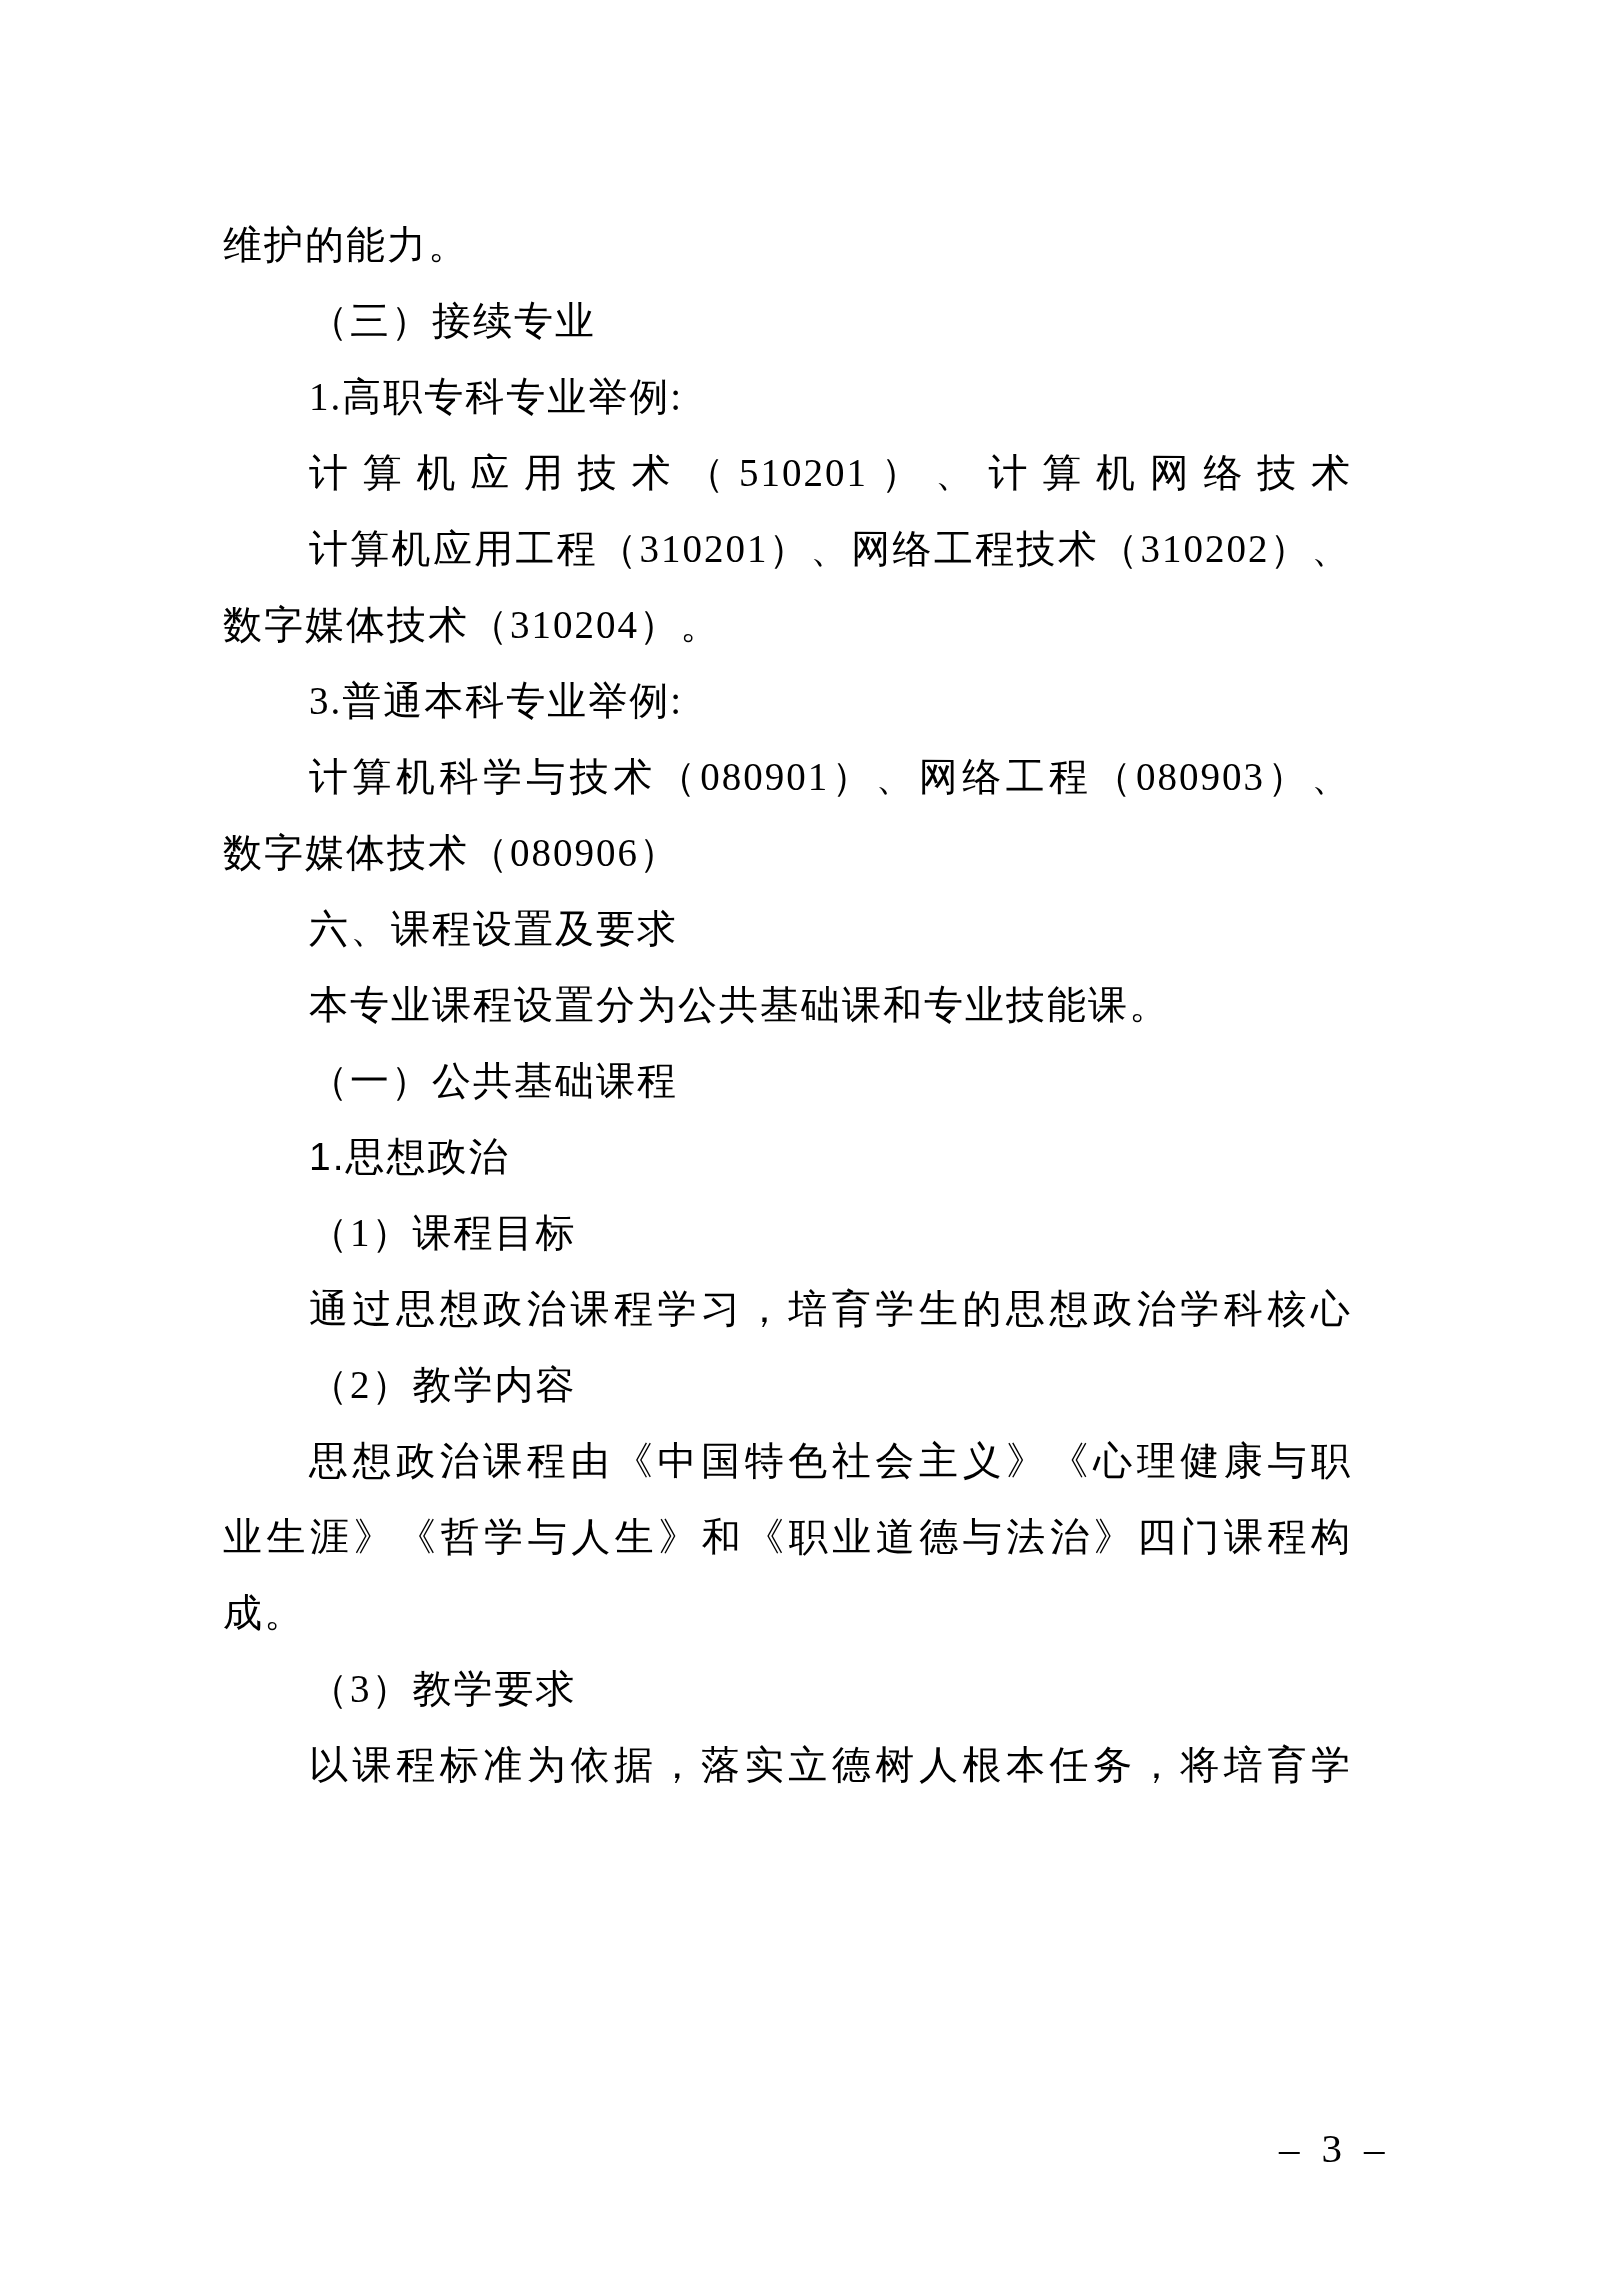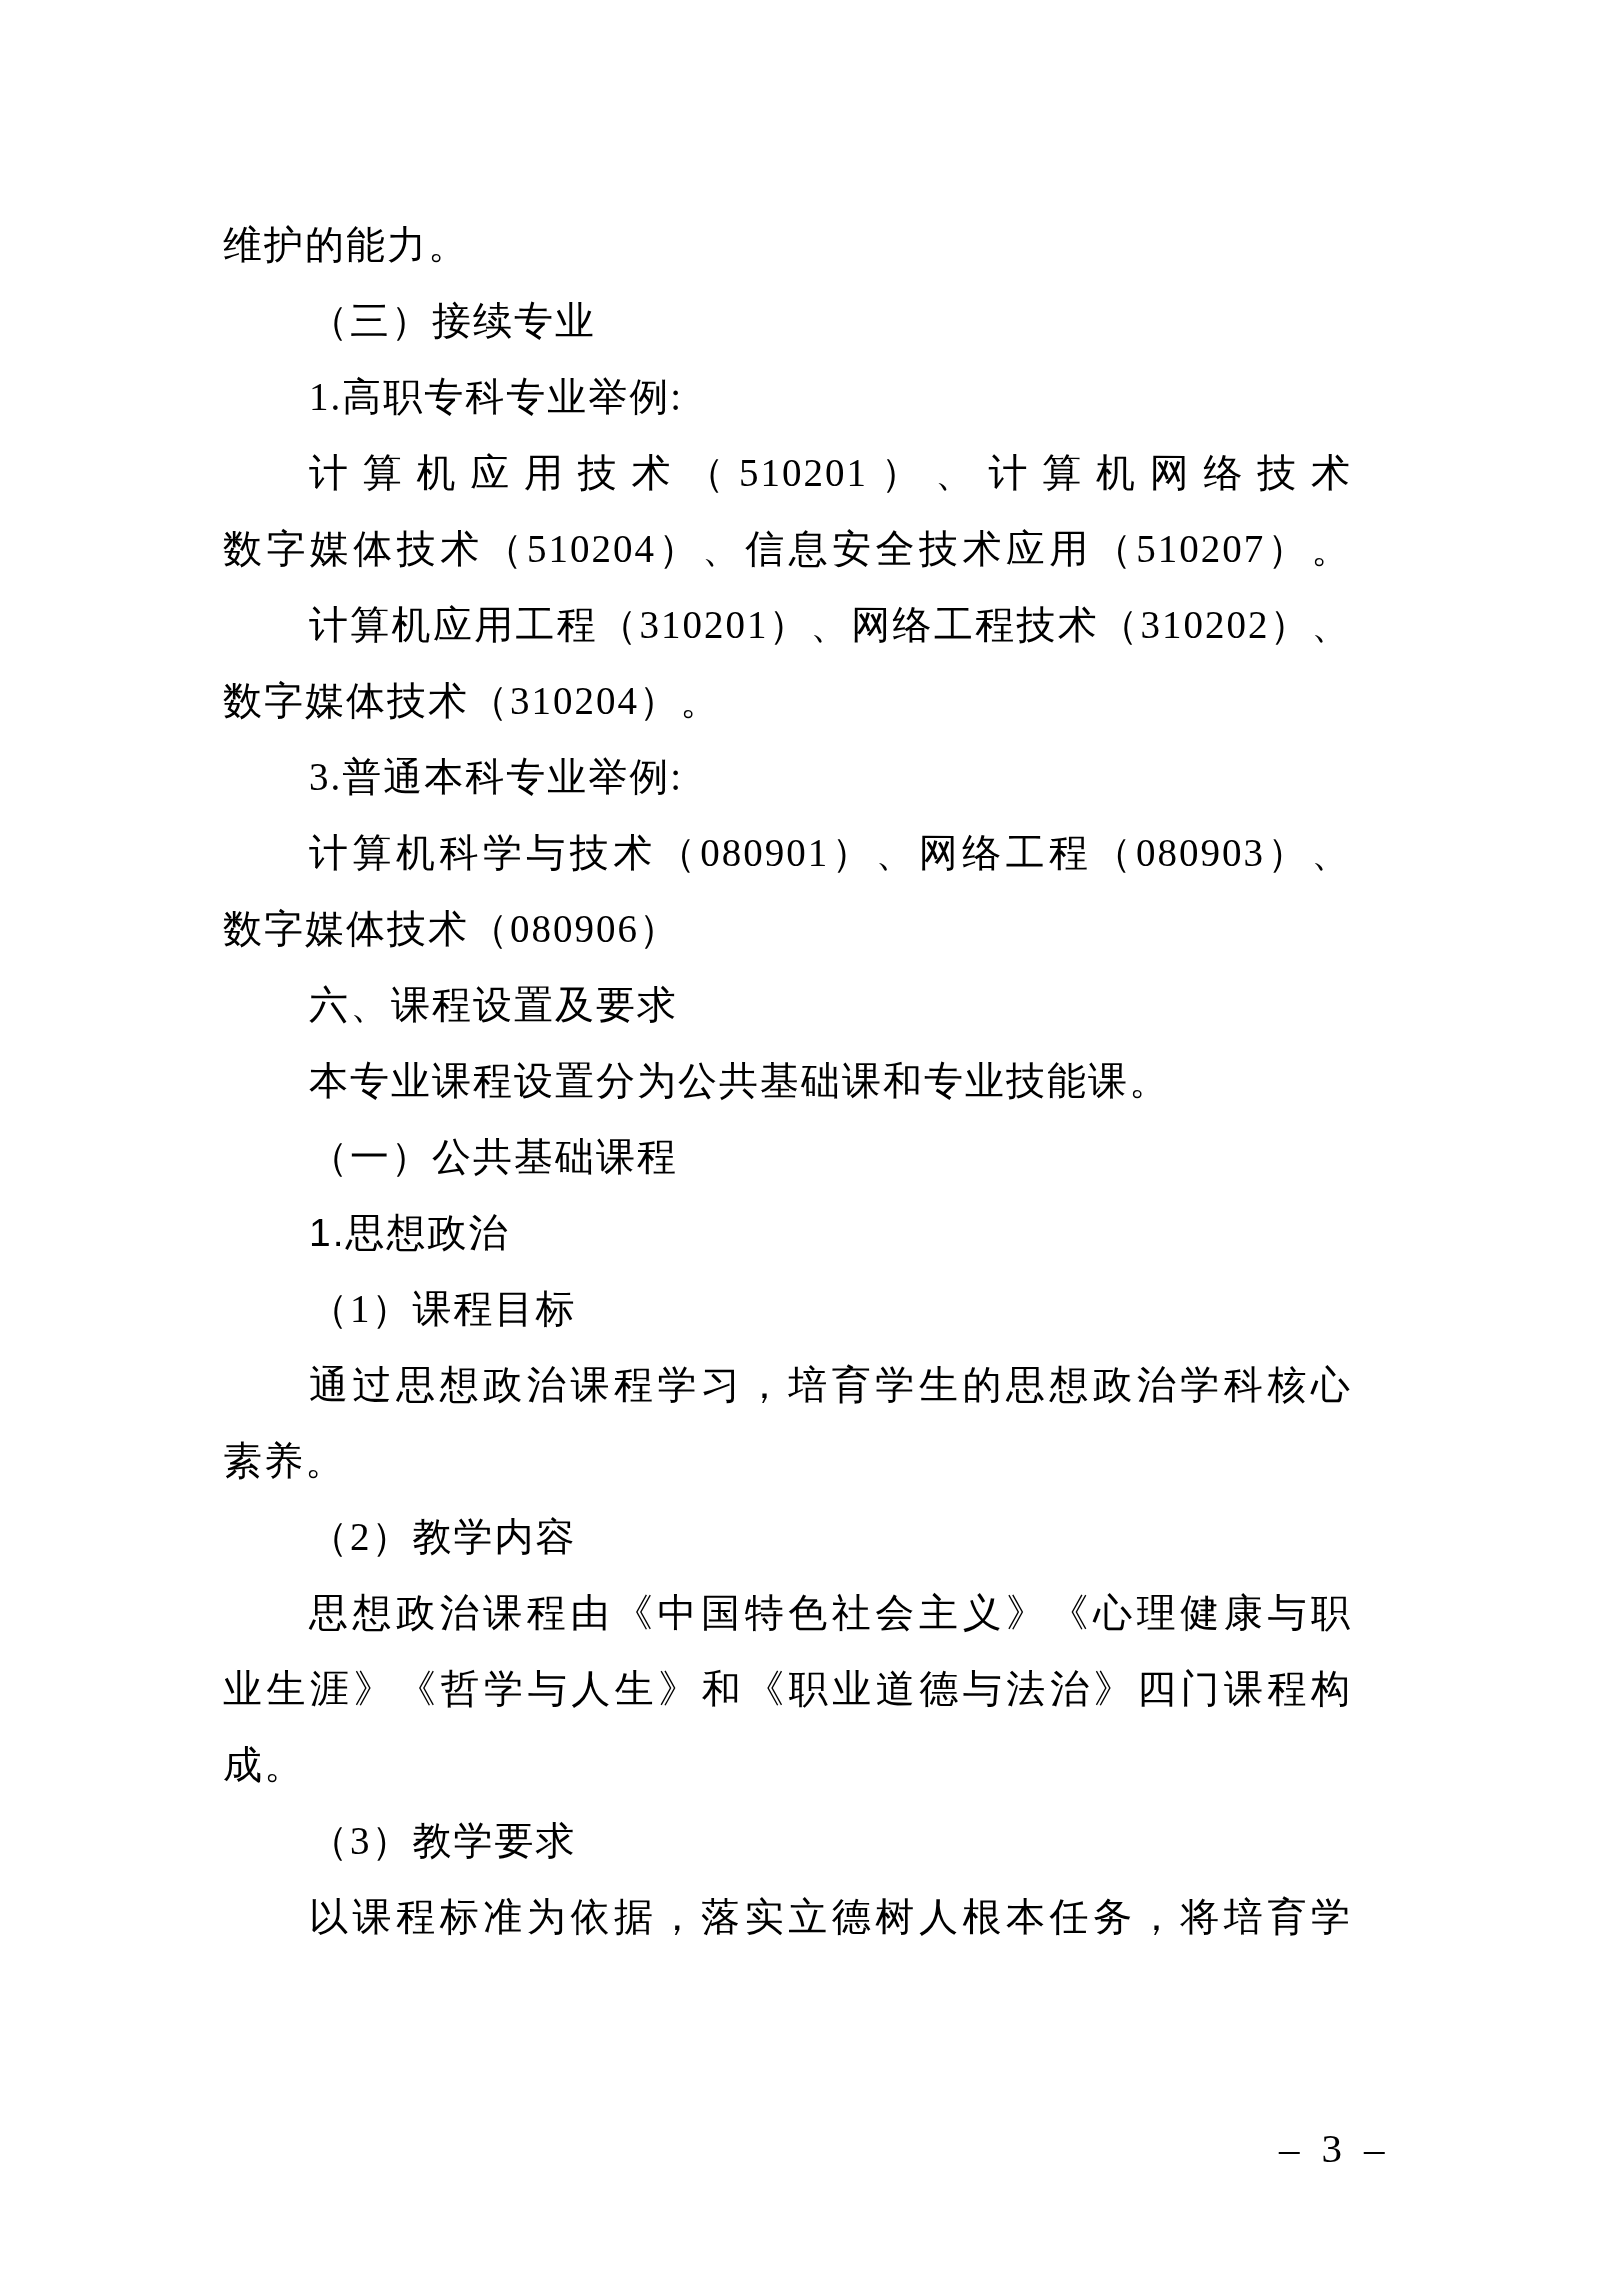--- a/index.html
+++ b/index.html
@@ -59,33 +59,31 @@
 </style>
 </head>
 <body>
 
 <div class="page">
   <div class="text-block">
     <div class="ln">维护的能力。</div>
     <div class="ln ind">（三）接续专业</div>
     <div class="ln ind">1.高职专科专业举例:</div>
     <div class="ln ind fill">计算机应用技术（510201）、计算机网络技术（510202）、</div>
-    <div class="ln fill">数字媒体技术（510204）、信息安全技术应用（510207）。</div>
     <div class="ln ind fill">计算机应用工程（310201）、网络工程技术（310202）、</div>
     <div class="ln">数字媒体技术（310204）。</div>
     <div class="ln ind">3.普通本科专业举例:</div>
     <div class="ln ind fill">计算机科学与技术（080901）、网络工程（080903）、</div>
     <div class="ln">数字媒体技术（080906）</div>
     <div class="ln ind hd">六、课程设置及要求</div>
     <div class="ln ind">本专业课程设置分为公共基础课和专业技能课。</div>
     <div class="ln ind">（一）公共基础课程</div>
     <div class="ln ind hd">1.思想政治</div>
     <div class="ln ind">（1）课程目标</div>
     <div class="ln ind fill">通过思想政治课程学习，培育学生的思想政治学科核心</div>
-    <div class="ln">素养。</div>
     <div class="ln ind">（2）教学内容</div>
     <div class="ln ind fill">思想政治课程由《中国特色社会主义》《心理健康与职</div>
     <div class="ln fill">业生涯》《哲学与人生》和《职业道德与法治》四门课程构</div>
     <div class="ln">成。</div>
     <div class="ln ind">（3）教学要求</div>
     <div class="ln ind fill">以课程标准为依据，落实立德树人根本任务，将培育学</div>
   </div>
 
   <div class="page-num">– 3 –</div>
 </div>

